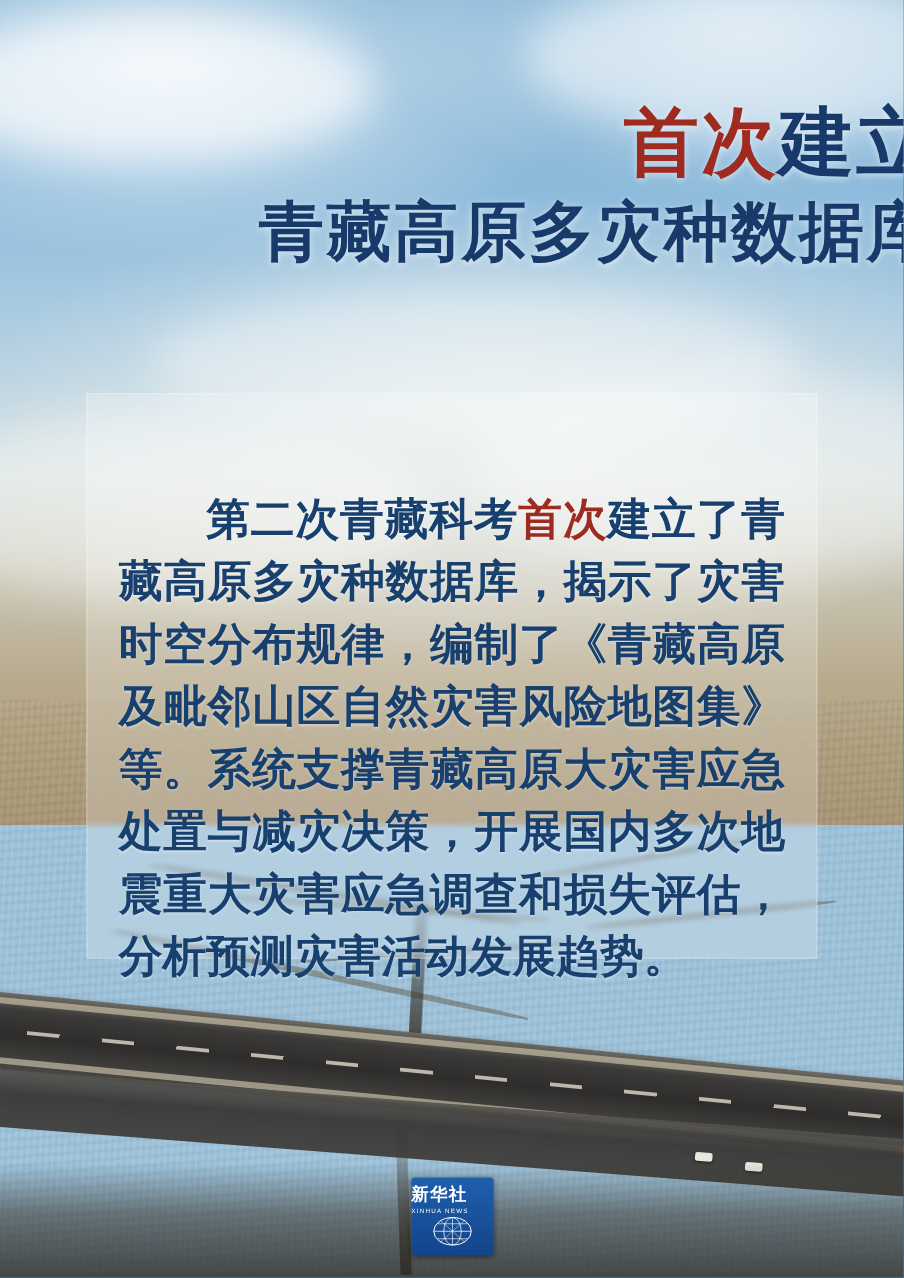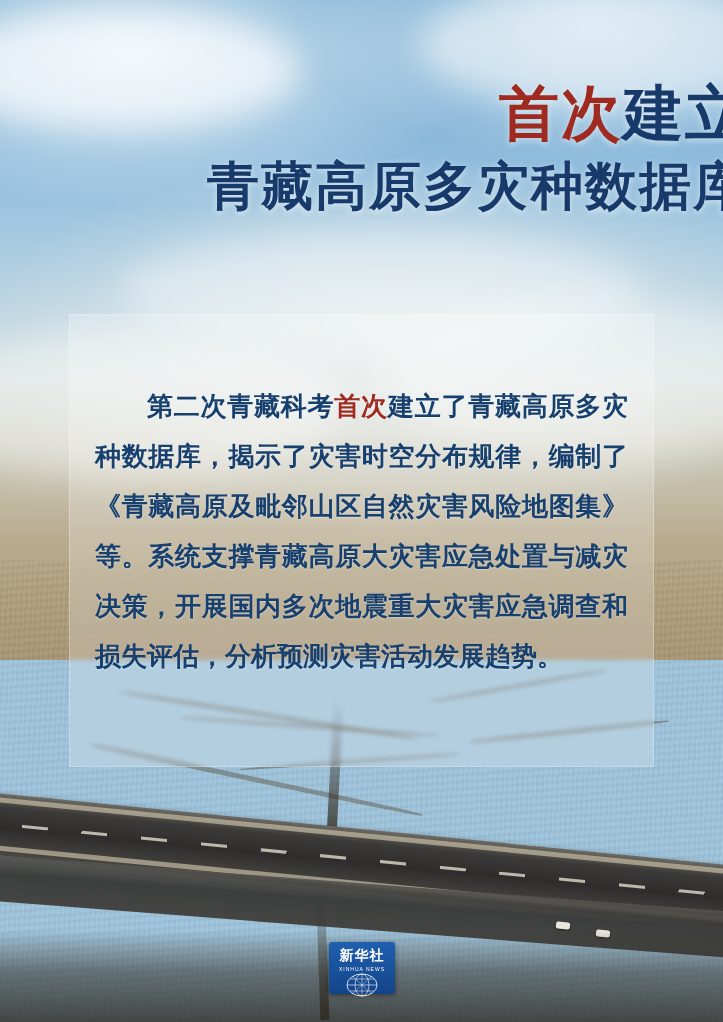--- a/index.html
+++ b/index.html
@@ -163,40 +163,40 @@
     left: 69px; top: 314px;
     width: 585px; height: 453px;
     background: rgba(255,255,255,0.22);
     backdrop-filter: blur(2px);
     box-shadow: inset 0 0 0 1px rgba(255,255,255,0.25);
   }
   .card-text {
     position: absolute;
     left: 26px; top: 42px;
     width: 533px;
-    font-size: 26px;
+    font-size: 35px;
     line-height: 50px;
     color: #17406f;
     text-align: justify;
     text-justify: inter-ideograph;
     text-indent: 2em;
     font-weight: 600;
     text-shadow: 0 1px 2px rgba(255,255,255,.35);
   }
   .body-accent { color: #9e2a20; }
 
   
   .logo {
     position: absolute;
     left: 329px; top: 942px;
-    width: 66px; height: 52px;
+    width: 66px; height: 62px;
     background: linear-gradient(180deg, #1f5fae 0%, #13448a 100%);
     border-radius: 3px;
     box-shadow: 0 1px 4px rgba(0,0,0,.45);
-    text-align: center;
+    text-align: left;
     color: #ffffff;
     font-family: "Liberation Sans", sans-serif;
   }
   .logo-cn {
     display: block;
     font-size: 14px;
     letter-spacing: 1px;
     padding-top: 5px;
     font-weight: bold;
   }

